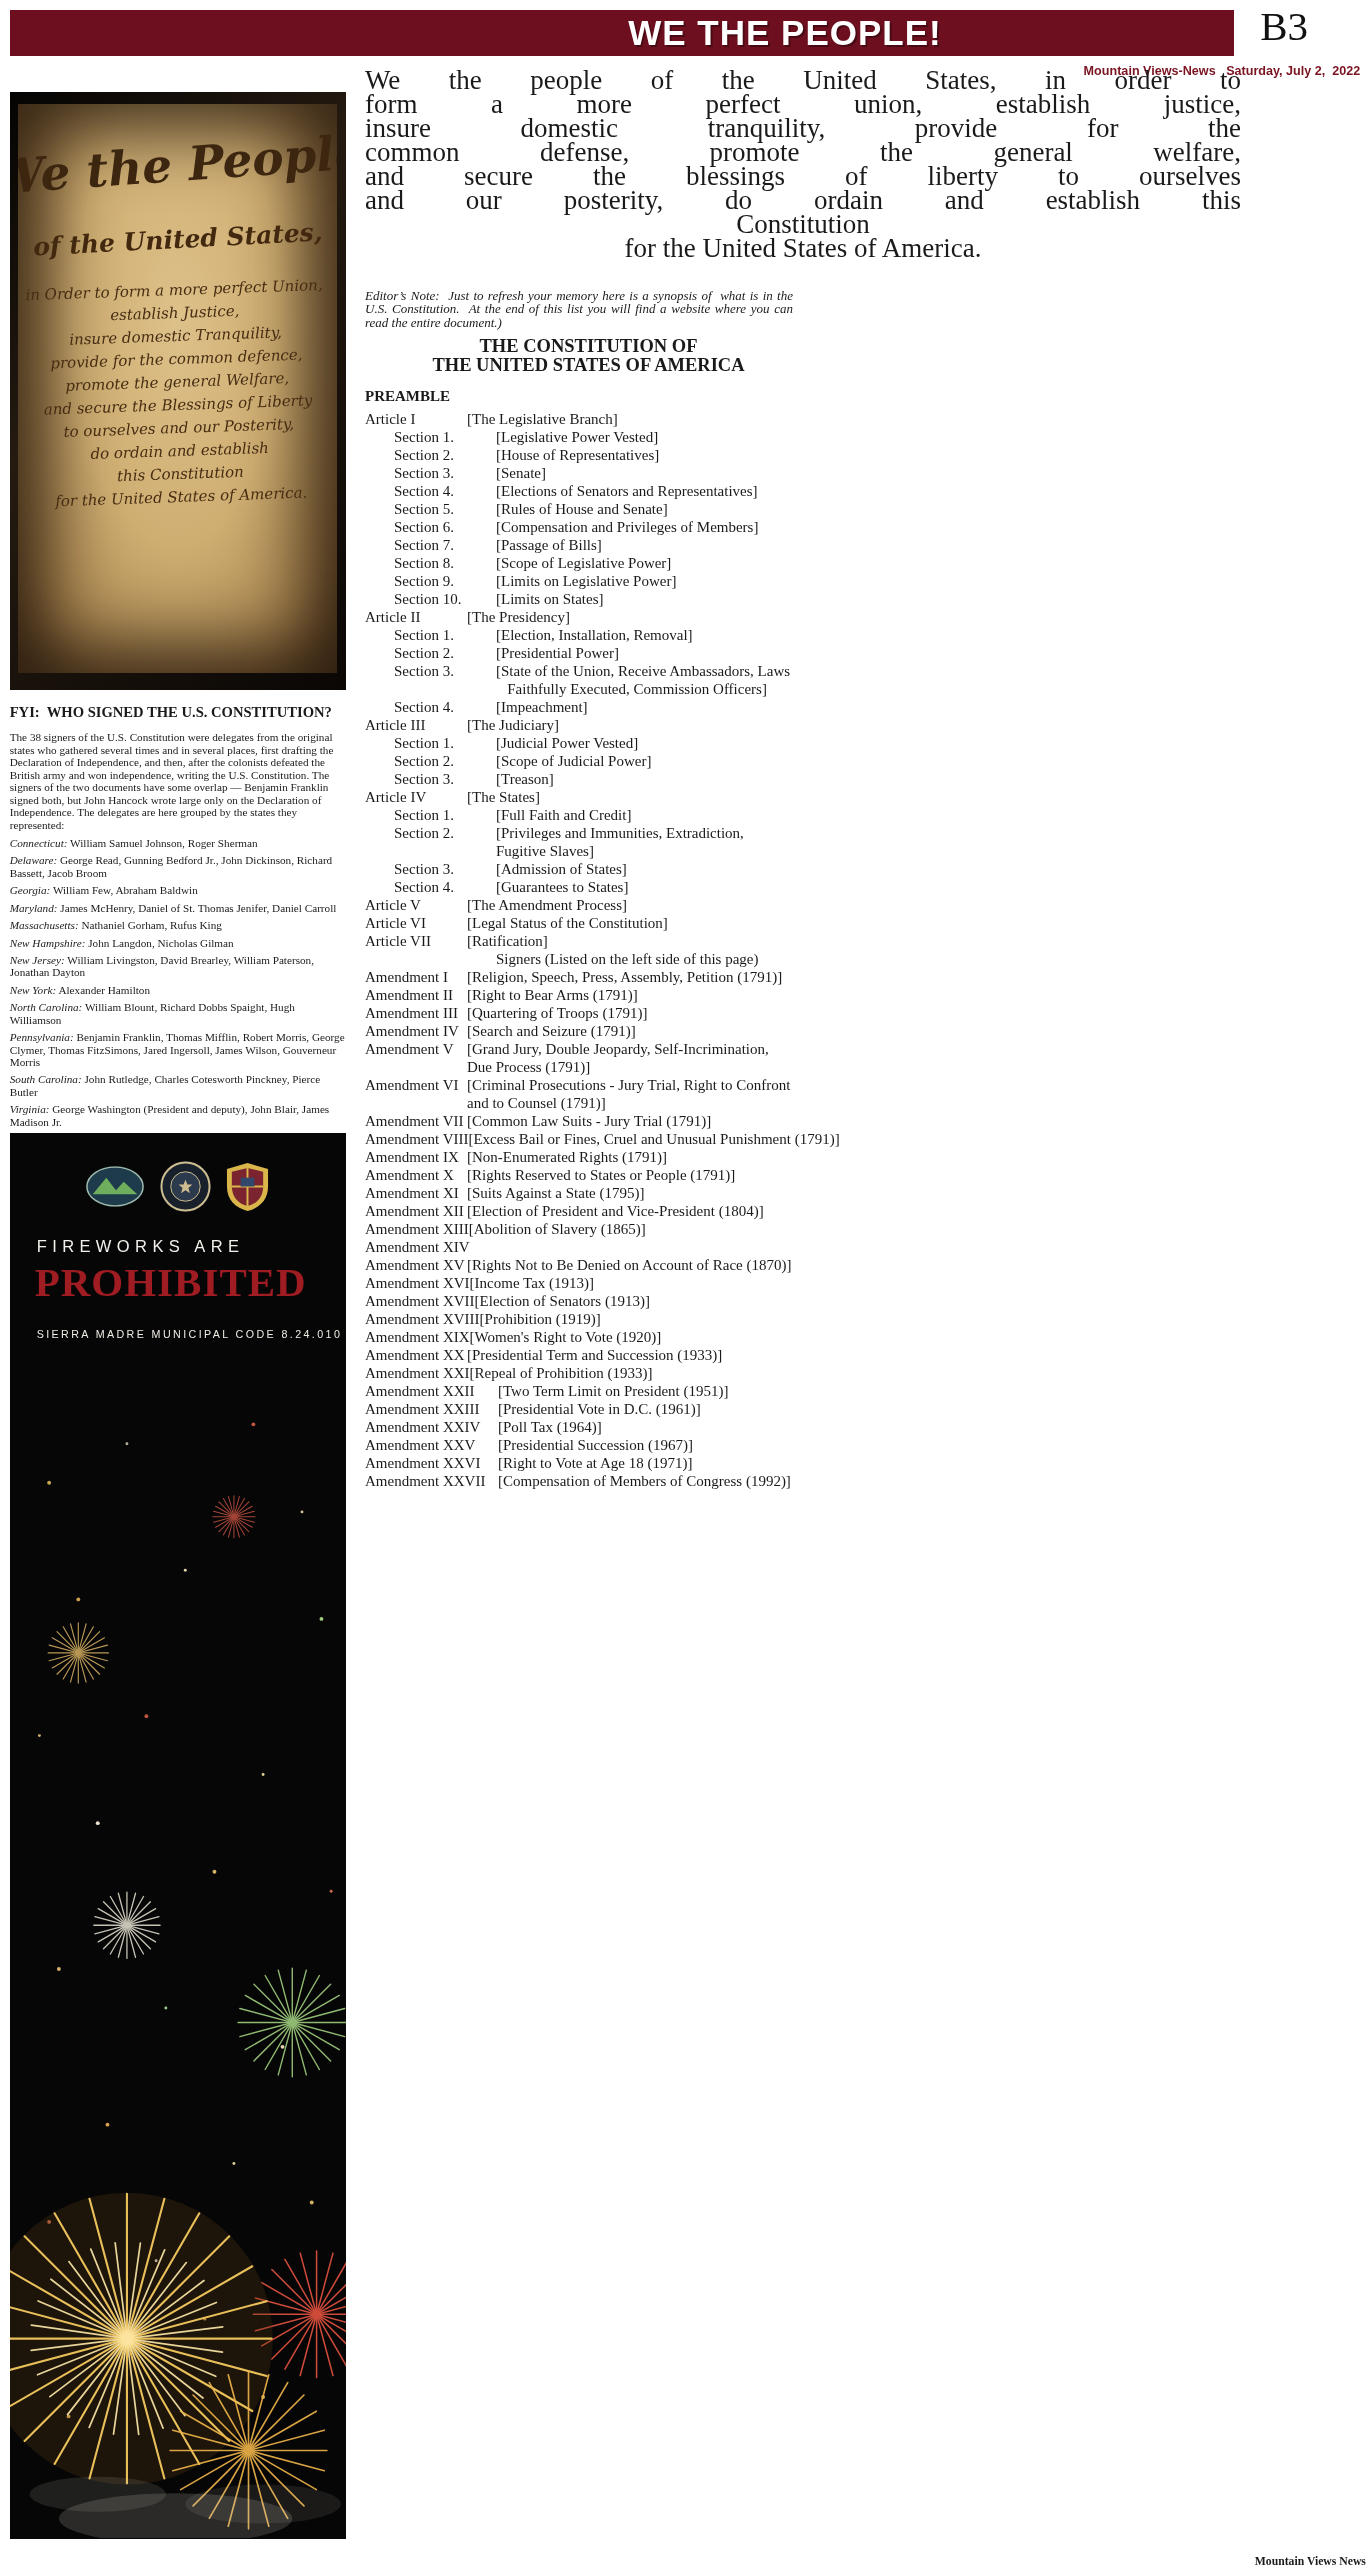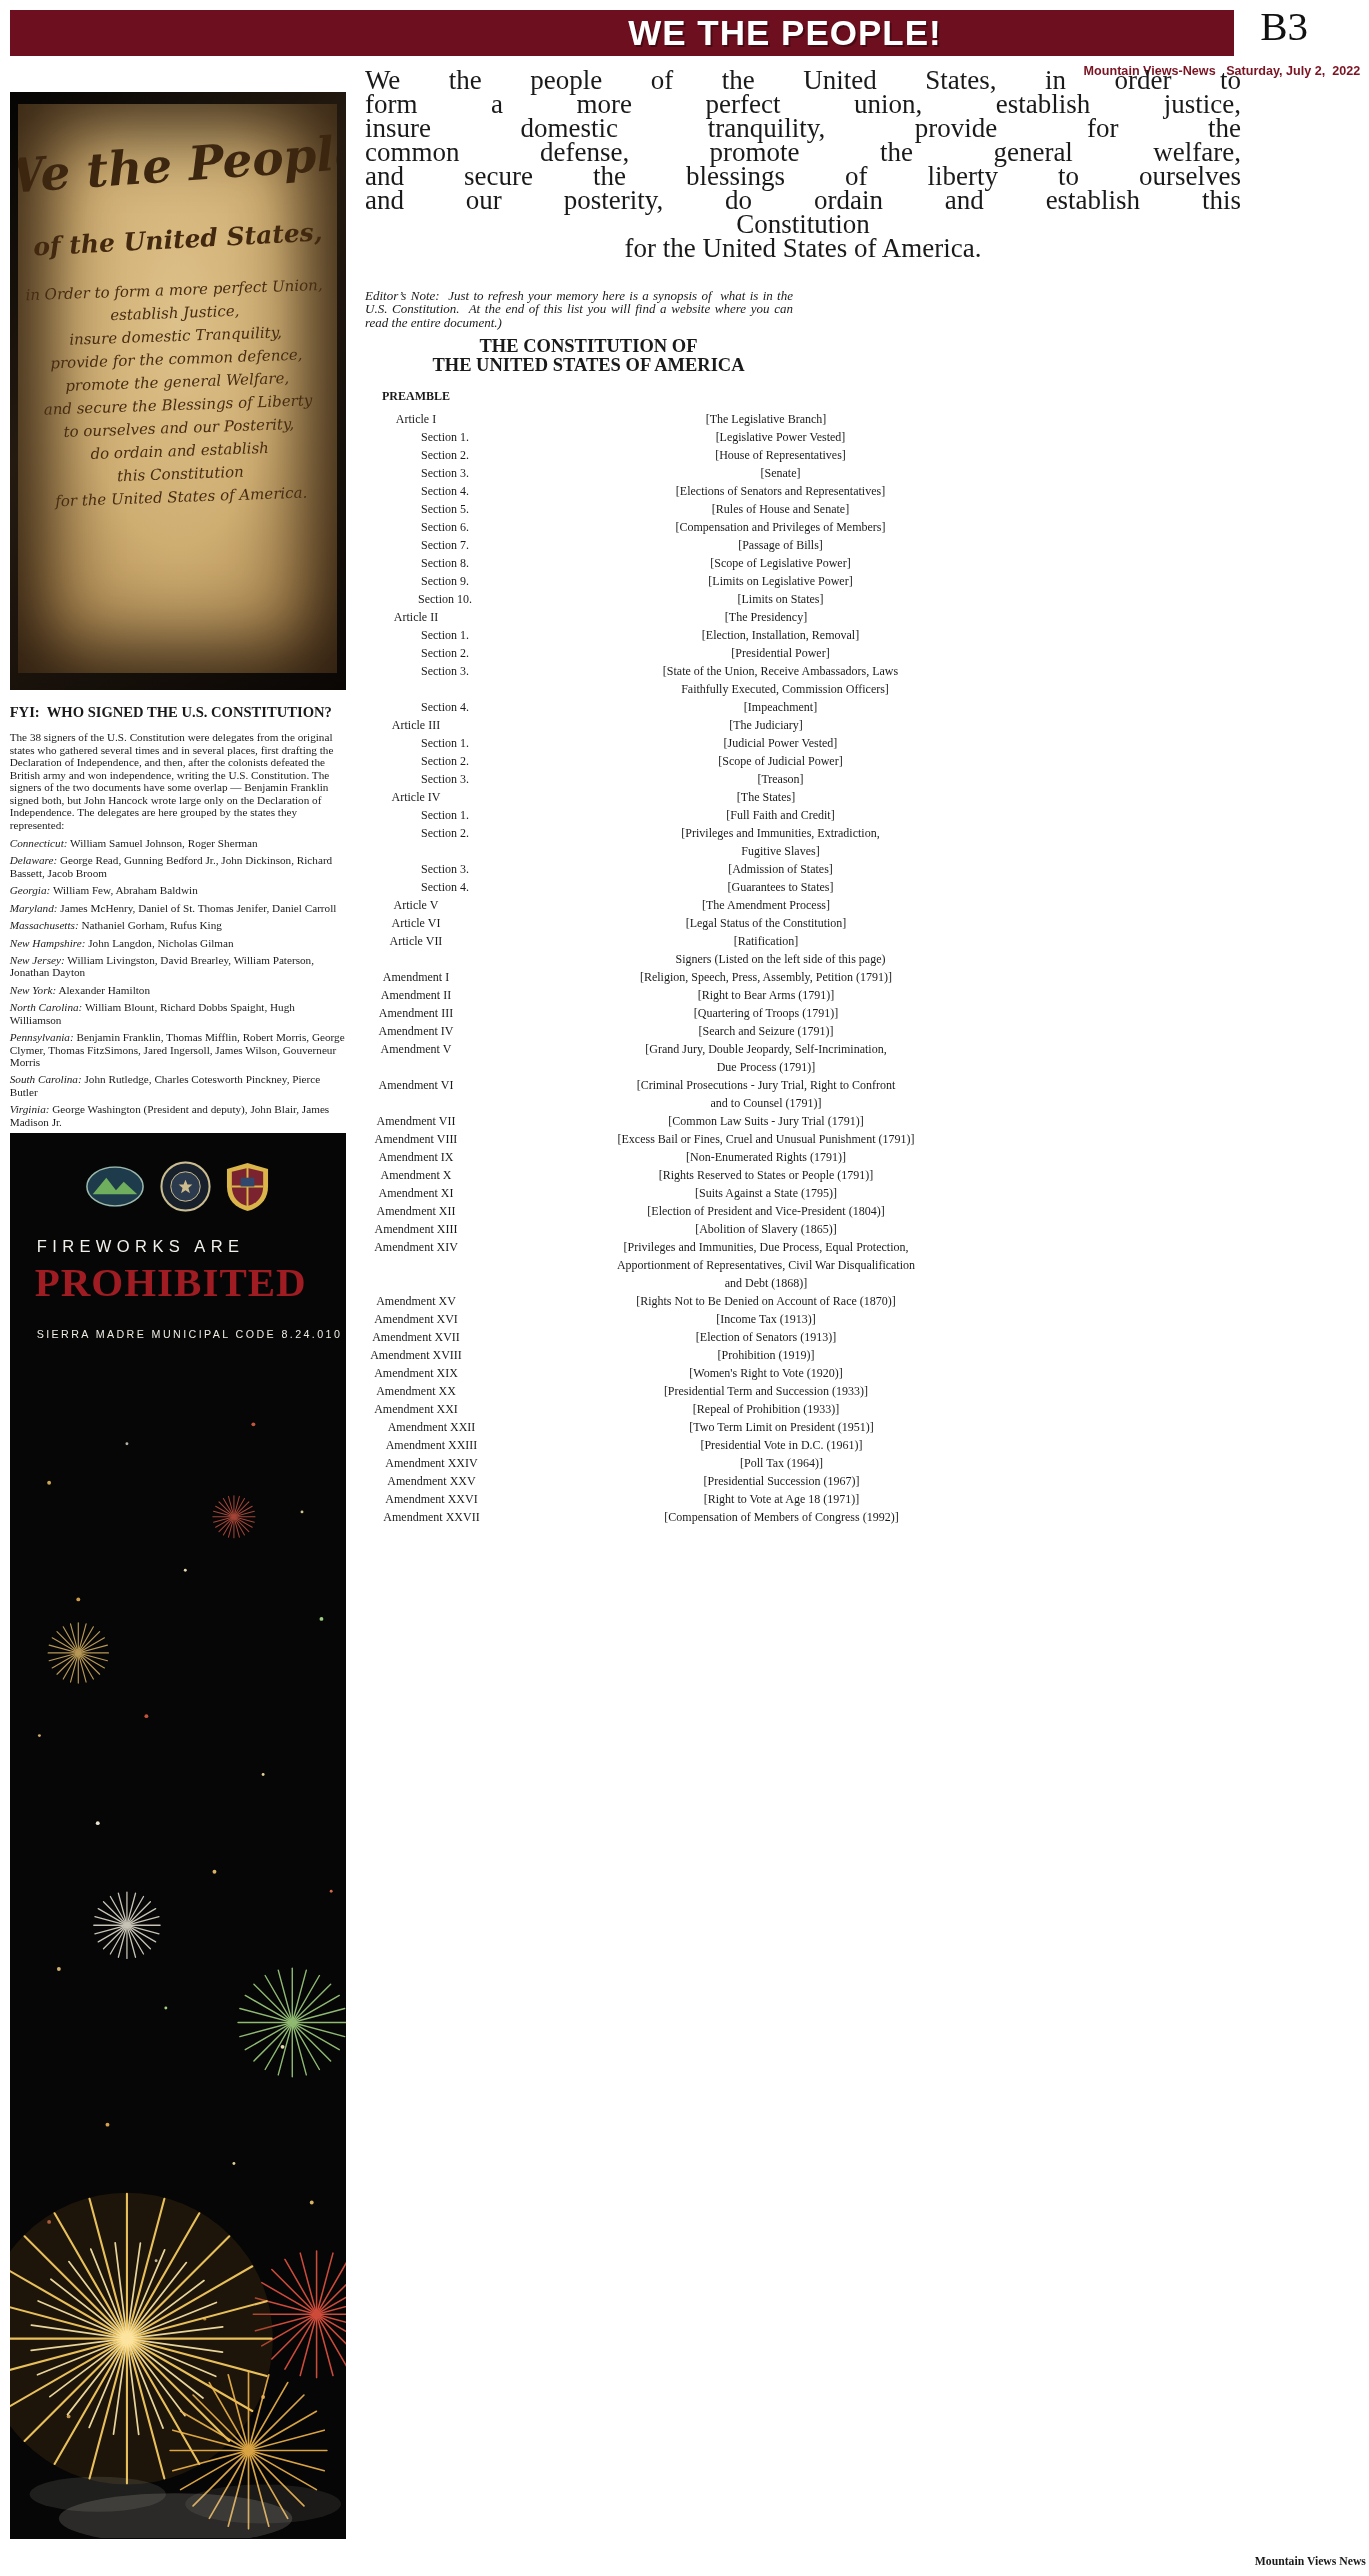--- a/index.html
+++ b/index.html
@@ -37,21 +37,21 @@
   .ad-line3 { margin:22px 0 0 27px; color:#efece4; font-family:"Liberation Sans", sans-serif; font-size:10.7px; letter-spacing:2.4px; }
   .ad-sky { position:absolute; left:0; top:233px; width:336px; height:1172px; }
 
   
   .right-col { position:absolute; left:365px; top:68px; width:1002px; }
   .preamble { width:876px; font-weight:normal; font-size:27px; line-height:24px; }
   .p-line.jl { text-align:justify; text-align-last:justify; }
   .p-line.cl { text-align:center; text-align-last:center; }
   .editors-note { margin-top:29px; width:428px; font-style:italic; font-size:13px; line-height:13.4px; text-align:justify; }
   .const-heading { width:447px; margin-top:7.8px; text-align:center; font-weight:bold; font-size:18.5px; line-height:19px; }
-  .outline { margin-top:11.7px; width:700px; font-size:12px;text-align:center; }
+  .outline { margin-top:11.7px; width:700px; font-size:15px; }
   .o-row { display:flex; line-height:18px; }
   .o-row.sec { padding-left:29px; }
   .o-row.pre-row { font-weight:bold; margin-bottom:4.9px; }
   .o-label { flex:0 0 auto; min-width:102px; white-space:nowrap; }
   .o-row.wide .o-label { min-width:133px; }
   .o-text { flex:1; white-space:pre-wrap; }
 
   
   .footer { position:absolute; left:3.9px; top:2555px; width:1362px; display:flex; gap:17.5px; align-items:flex-end; font-size:11.7px;flex-direction:column; }
   .footer .f-name { font-weight:bold; }
@@ -460,23 +460,20 @@
         <span class="o-text">[Election of President and Vice-President (1804)]</span>
       </div>
 
       <div class="o-row art">
         <span class="o-label">Amendment XIII</span>
         <span class="o-text">[Abolition of Slavery (1865)]</span>
       </div>
 
       <div class="o-row art">
         <span class="o-label">Amendment XIV</span>
-        <span class="o-text">[Privileges and Immunities, Due Process, Equal Protection,
-Apportionment of Representatives, Civil War Disqualification
-and Debt (1868)]</span>
       </div>
 
       <div class="o-row art">
         <span class="o-label">Amendment XV</span>
         <span class="o-text">[Rights Not to Be Denied on Account of Race (1870)]</span>
       </div>
 
       <div class="o-row art">
         <span class="o-label">Amendment XVI</span>
         <span class="o-text">[Income Tax (1913)]</span>

